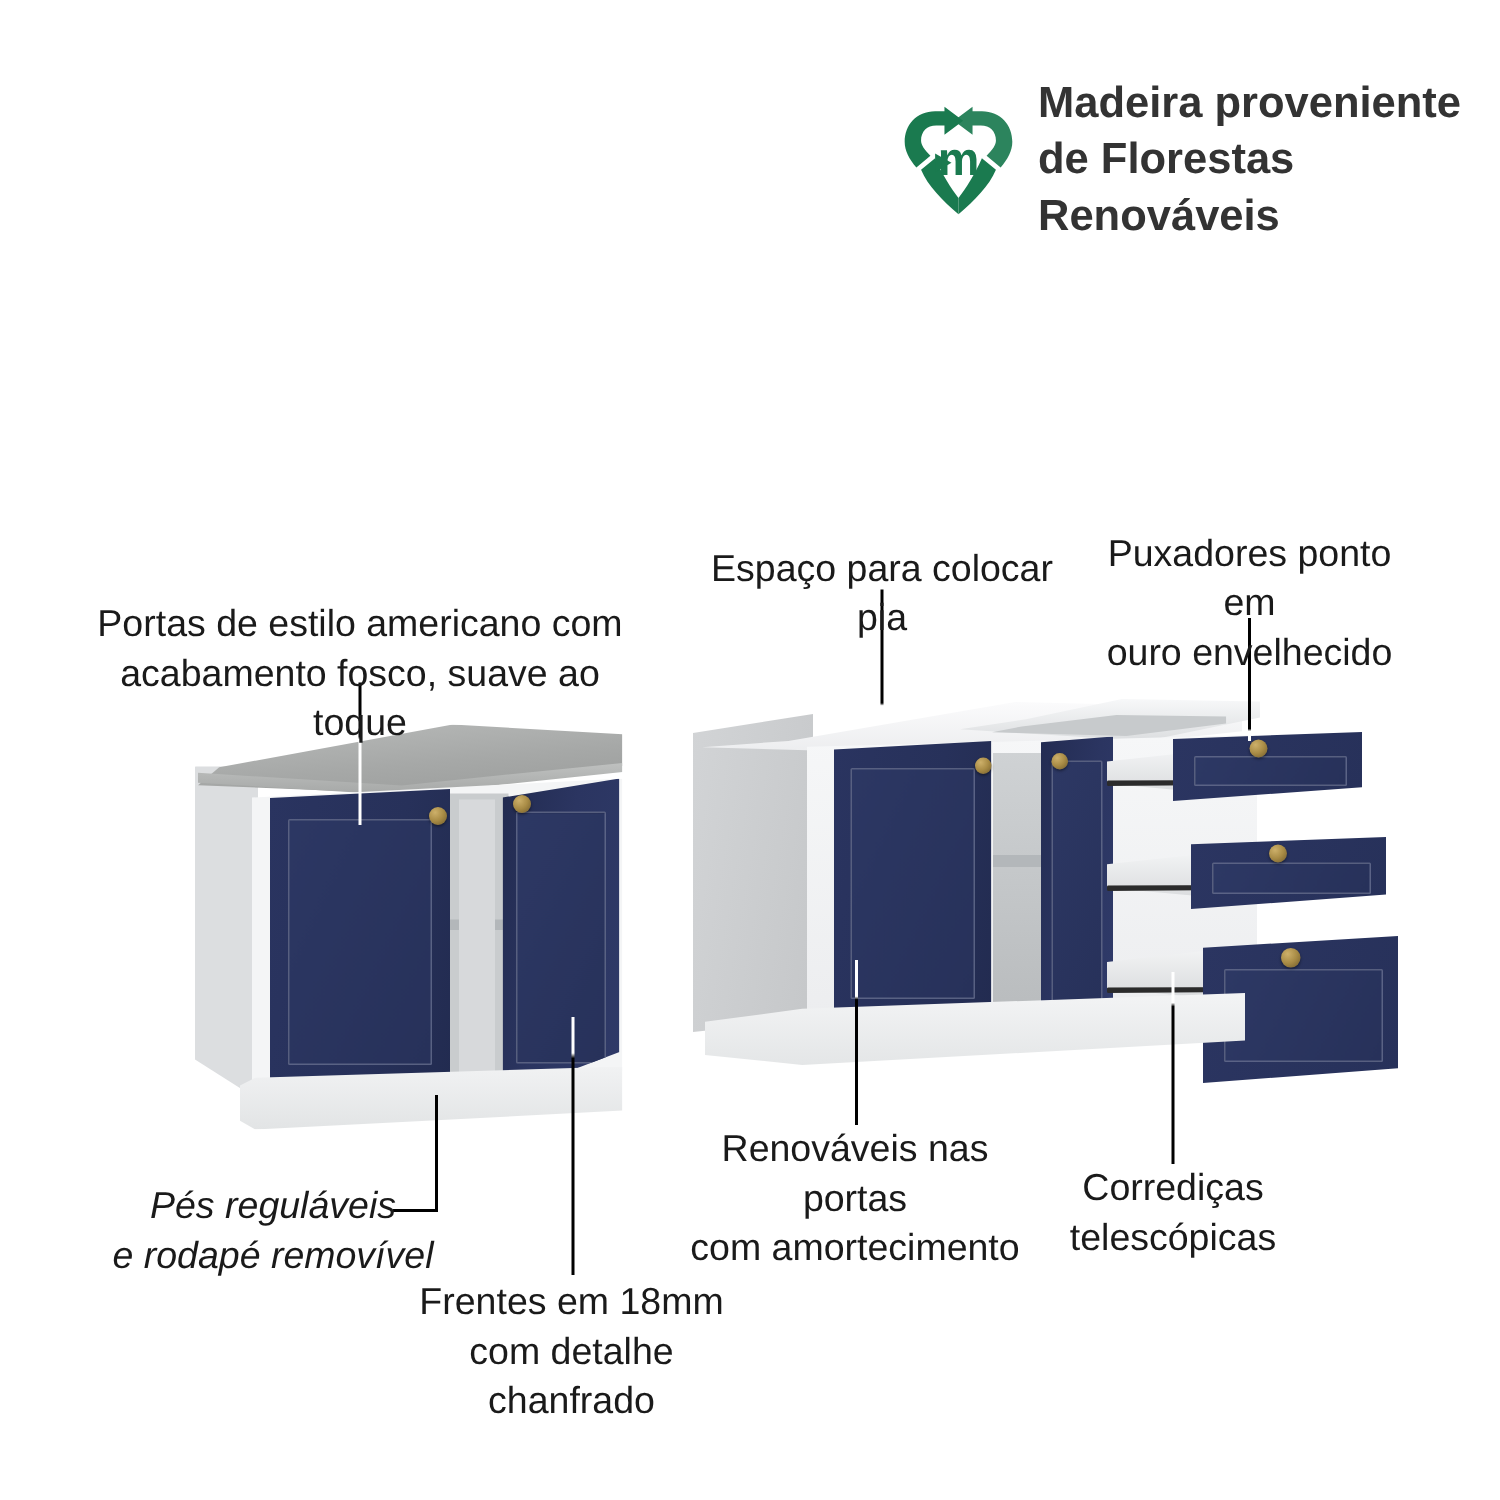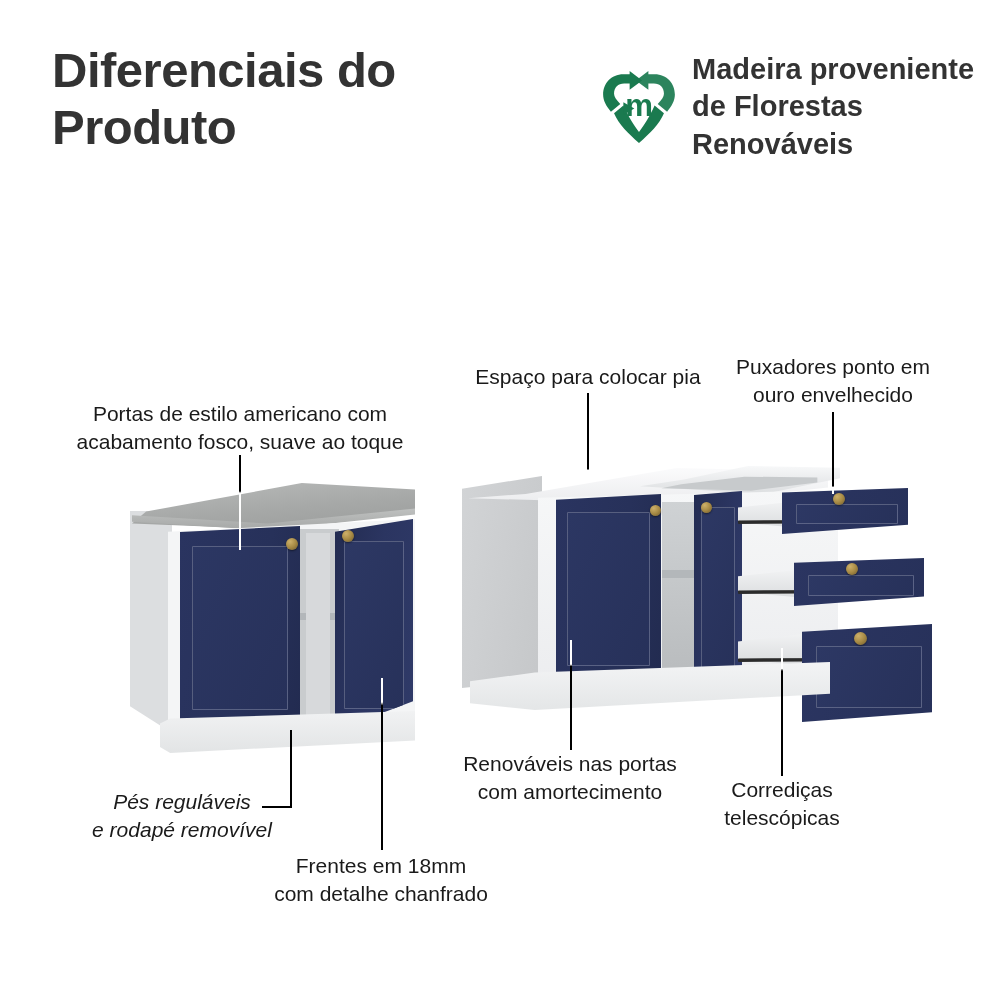--- a/index.html
+++ b/index.html
@@ -45,21 +45,21 @@
     font-size: 29px;
     font-weight: bold;
     line-height: 1.28;
     color: #333333;
     white-space: pre-line;
   }
 
   
   .callout {
     position: absolute;
-    font-size: 21px;
+    font-size: 25px;
     line-height: 1.32;
     color: #1a1a1a;
     white-space: pre-line;
   }
   .c-center { text-align: center; }
 
   
   .lead {
     position: absolute;
     background: #000000;
@@ -93,22 +93,20 @@
     position: absolute;
     background: #2b2b2b;
     border-radius: 1px;
   }
 </style>
 </head>
 <body>
 
 <div id="page">
 
-  <div id="page-title">Diferenciais do
-Produto</div>
 
   <div id="eco-badge">
     <svg id="eco-logo" viewBox="0 0 100 100">
       <g fill="#1a7a4f">
 
         <path d="M30 8 C14 8 4 20 4 34 C4 42 8 49 14 56 L26 46 C21 41 18 37 18 33 C18 25 23 20 31 20 L38 20 L38 28 L54 16 L38 4 L38 8 Z"></path>
 
         <path d="M70 8 C86 8 96 20 96 34 C96 42 92 49 86 56 L74 46 C79 41 82 37 82 33 C82 25 77 20 69 20 L62 20 L62 28 L46 16 L62 4 L62 8 Z" opacity="0.92"></path>
 
         <path d="M14 58 L26 48 C33 60 42 72 50 80 C58 72 67 60 74 48 L86 58 C77 72 64 84 50 96 C36 84 23 72 14 58 Z" opacity="0.0"></path>

